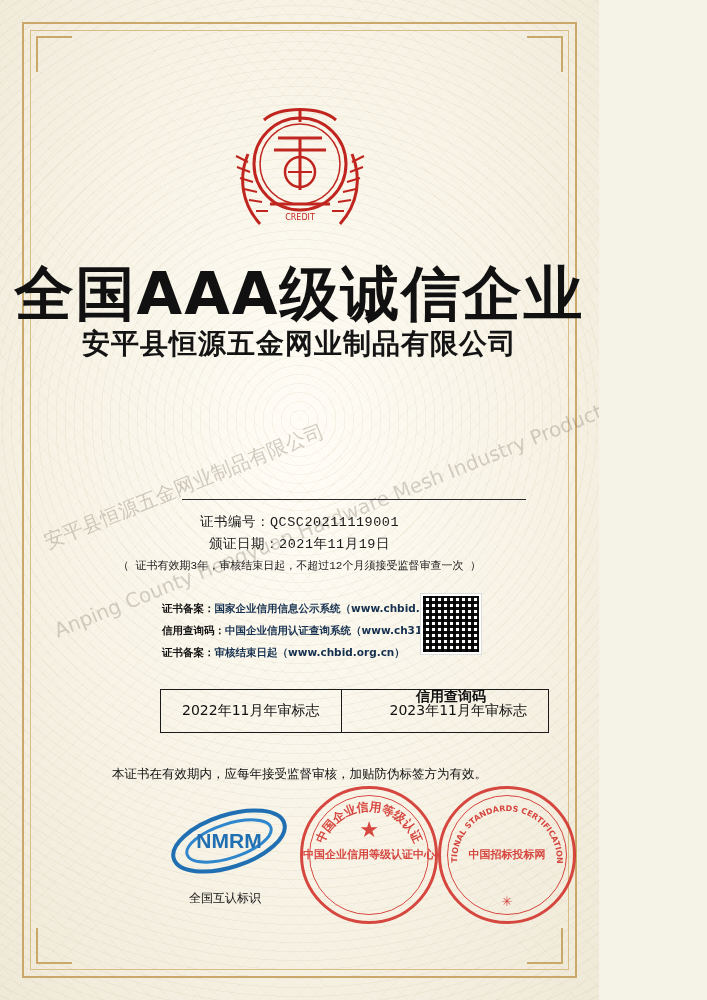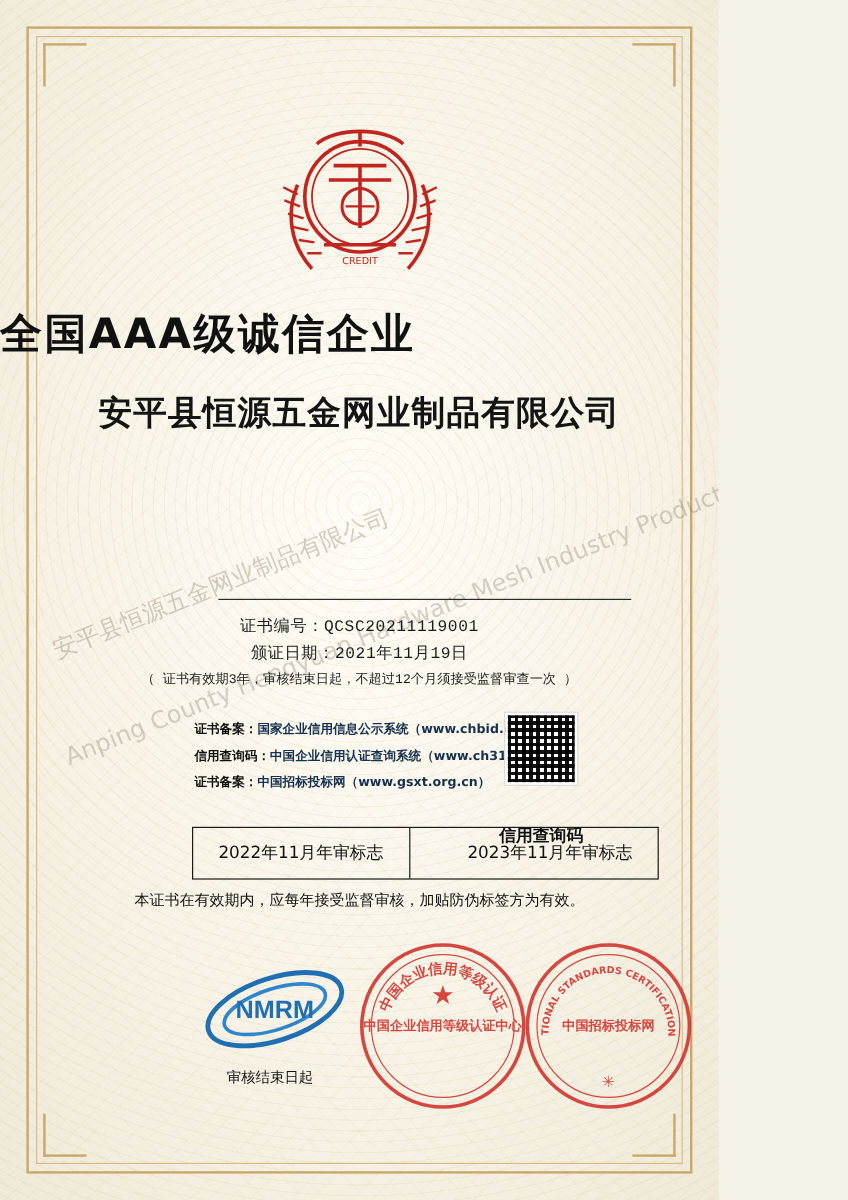--- a/index.html
+++ b/index.html
@@ -48,21 +48,22 @@
   .corner.br{right:36px;bottom:36px;border-left:none;border-top:none;}
 
   .content{position:absolute;inset:0;}
 
   .emblem{
     position:absolute;left:50%;top:92px;transform:translateX(-50%);
     width:160px;height:150px;
   }
   .title-cn{
     position:absolute;left:0;right:0;top:255px;
-    font-size:35px;font-weight:bold;
+    text-align:center;
+    font-size:59px;font-weight:bold;
     letter-spacing:2px;
     color:#111;
     font-family:"DejaVu Sans","Liberation Sans",sans-serif;
   }
   .company-cn{
     position:absolute;left:0;right:0;top:325px;
     text-align:center;
     font-size:28px;font-weight:bold;
     letter-spacing:1px;
     color:#141414;
@@ -122,21 +123,21 @@
     display:flex;
   }
   .annual-cell{
     flex:1;display:flex;align-items:center;justify-content:center;
     font-size:14px;color:#111;
     font-family:"DejaVu Sans","Liberation Sans",sans-serif;
   }
   .annual-cell + .annual-cell{border-left:1.5px solid #1a1a1a;padding-left:27px;}
 
   .footer-note{
-    position:absolute;left:0;right:0;top:742px;
+    position:absolute;left:0;right:0;top:766px;
     text-align:center;font-size:12.5px;color:#111;
     font-family:"DejaVu Sans","Liberation Sans",sans-serif;
   }
 
   .nmrm{
     position:absolute;left:164px;top:795px;width:130px;height:92px;
   }
   .nmrm-label{
     position:absolute;left:150px;top:890px;width:150px;
     text-align:center;font-size:12px;color:#111;
@@ -248,42 +249,42 @@
     <div class="info-line l-note">（ 证书有效期3年，审核结束日起，不超过12个月须接受监督审查一次 ）</div>
 
     <div class="refs">
       <div>
         <span class="lbl">证书备案：</span><span>国家企业信用信息公示系统（www.chbid.gov.cn）</span>
       </div>
       <div>
         <span class="lbl">信用查询码：</span><span>中国企业信用认证查询系统（www.ch315.org.cn）</span>
       </div>
       <div>
-        <span class="lbl">证书备案：</span><span>中国招标投标网（www.gsxt.org.cn）</span>
+        <span class="lbl">证书备案：</span><span>审核结束日起（www.chbid.org.cn）</span>
       </div>
     </div>
 
     <div class="qr"></div>
     <div class="qr-label">信用查询码</div>
 
     <div class="annual-box">
       <div class="annual-cell">2022年11月年审标志</div>
       <div class="annual-cell">2023年11月年审标志</div>
     </div>
 
     <div class="footer-note">本证书在有效期内，应每年接受监督审核，加贴防伪标签方为有效。</div>
 
     <div class="nmrm">
       <svg viewBox="0 0 130 92" width="130" height="92">
         <ellipse cx="65" cy="46" rx="58" ry="26" fill="none" stroke="#1f6fb2" stroke-width="4" transform="rotate(-18 65 46)"></ellipse>
         <ellipse cx="65" cy="46" rx="44" ry="17" fill="none" stroke="#2f86cc" stroke-width="3" transform="rotate(-18 65 46)"></ellipse>
         <text x="65" y="53" text-anchor="middle" font-family="'Liberation Sans',sans-serif" font-size="21" font-weight="bold" fill="#1f6fb2">NMRM</text>
       </svg>
     </div>
-    <div class="nmrm-label">审核结束日起</div>
+    <div class="nmrm-label">全国互认标识</div>
 
     <div class="stamp red">
       <div class="stamp-inner"></div>
       <svg class="arc-text" viewBox="0 0 132 132" width="132" height="132">
         <defs>
           <path id="arc1" d="M 18,70 A 48,48 0 0 1 114,70"></path>
         </defs>
         <text font-family="'DejaVu Sans',sans-serif" font-size="12" fill="#d2302a" font-weight="bold">
           <textPath href="#arc1" startOffset="50%" text-anchor="middle">中国企业信用等级认证</textPath>
         </text>

